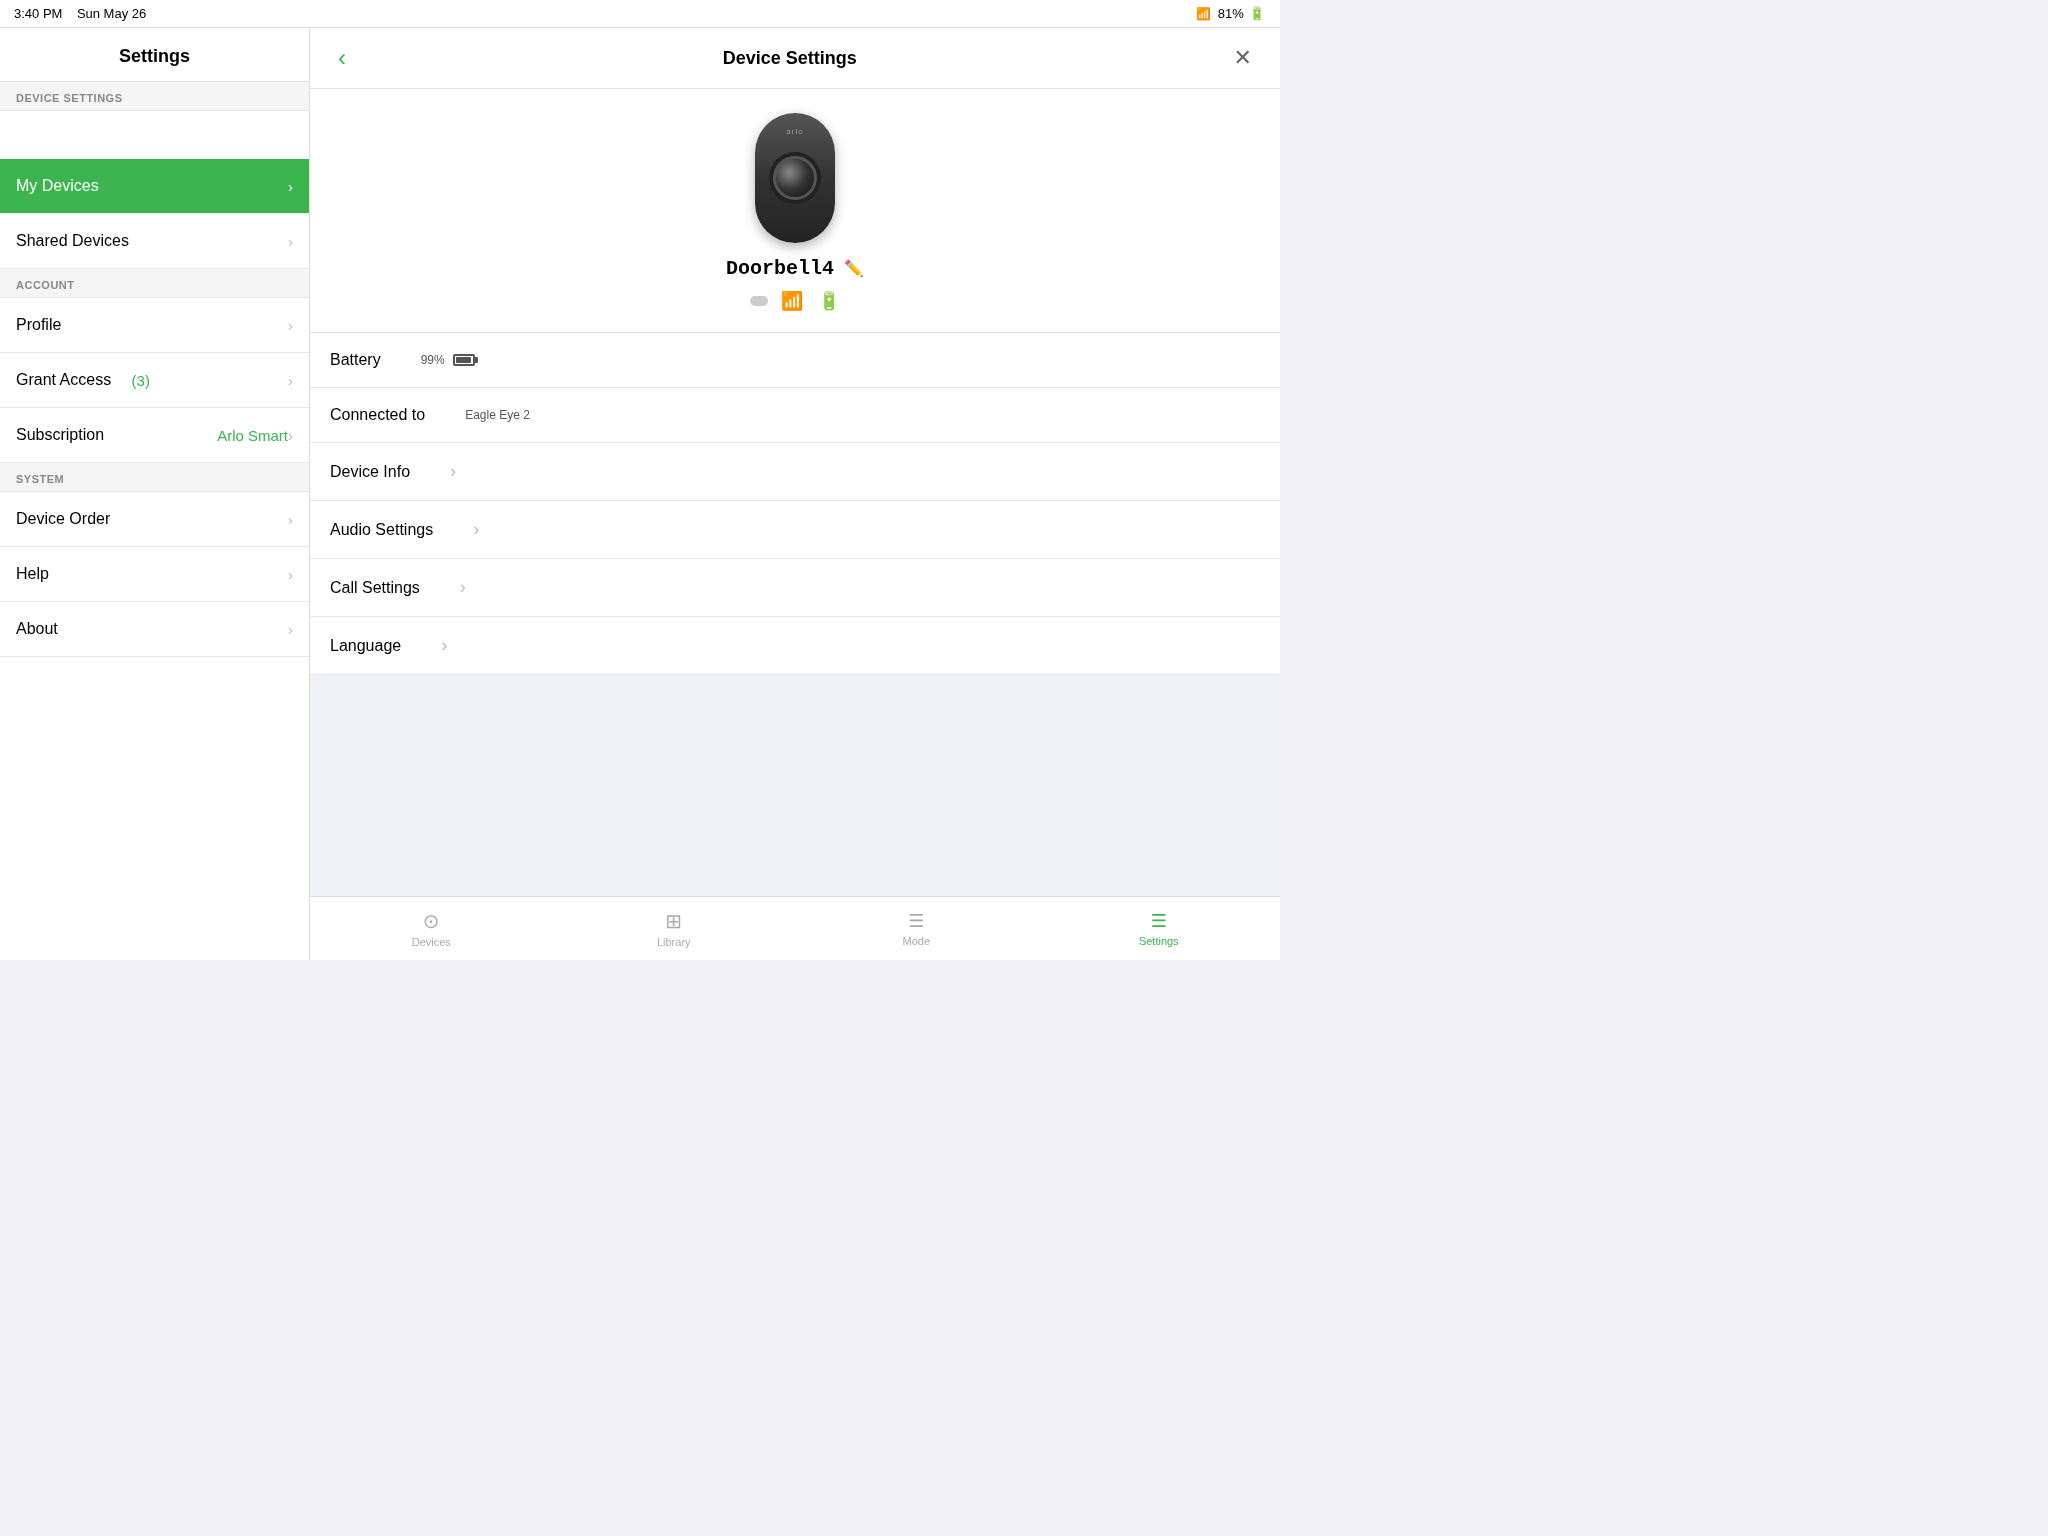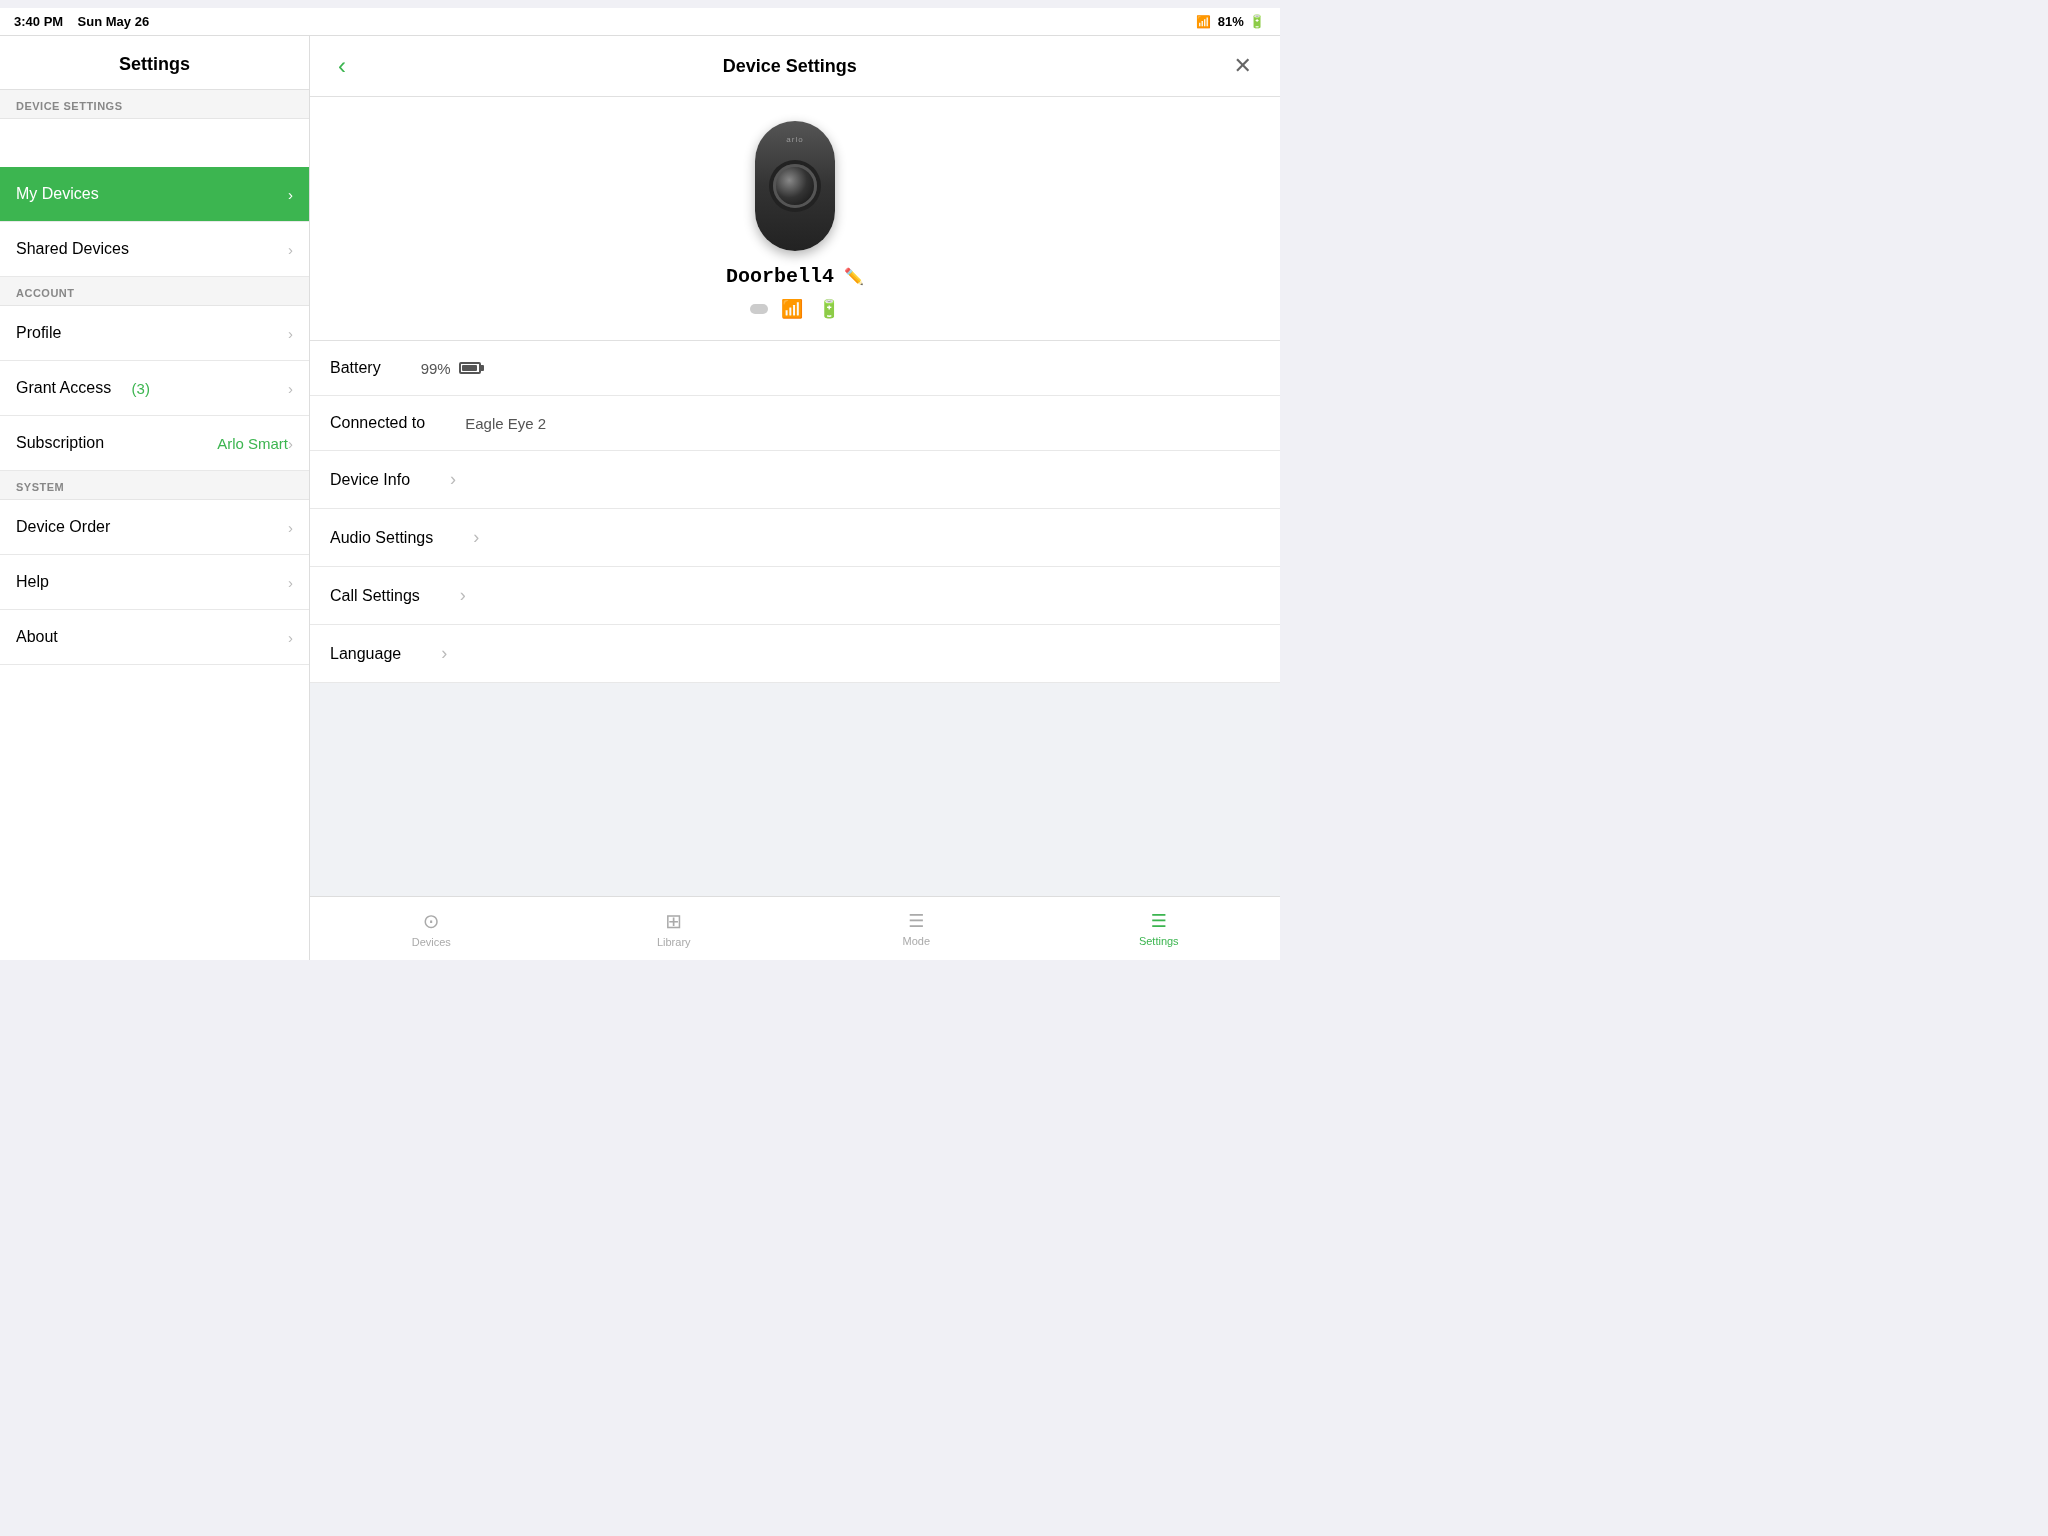--- a/index.html
+++ b/index.html
@@ -15,24 +15,23 @@
 
     
     .status-bar {
       background: #fff;
       height: 28px;
       display: flex;
       align-items: center;
       justify-content: space-between;
       padding: 0 14px;
       font-size: 13px;
-      font-weight: 700;
+      font-weight: 400;
       flex-shrink: 0;
       border-bottom: 1px solid #ddd;
-      margin-top: 8px;
     }
     .status-right {
       display: flex;
       align-items: center;
       gap: 6px;
     }
     .wifi-icon { font-size: 12px; }
     .battery-icon { font-size: 13px; }
 
     
@@ -233,21 +232,21 @@
       gap: 40px;
     }
     .settings-row-label {
       font-size: 16px;
       color: #000;
     }
     .settings-row-value {
       display: flex;
       align-items: center;
       gap: 8px;
-      font-size: 15px;
+      font-size: 12px;
       color: #555;
     }
     .settings-section-header {
       background: #f5f5f5;
       padding: 10px 20px 6px;
       font-size: 11px;
       font-weight: 600;
       color: #888;
       letter-spacing: 0.5px;
       border-bottom: 1px solid #e5e5e5;

